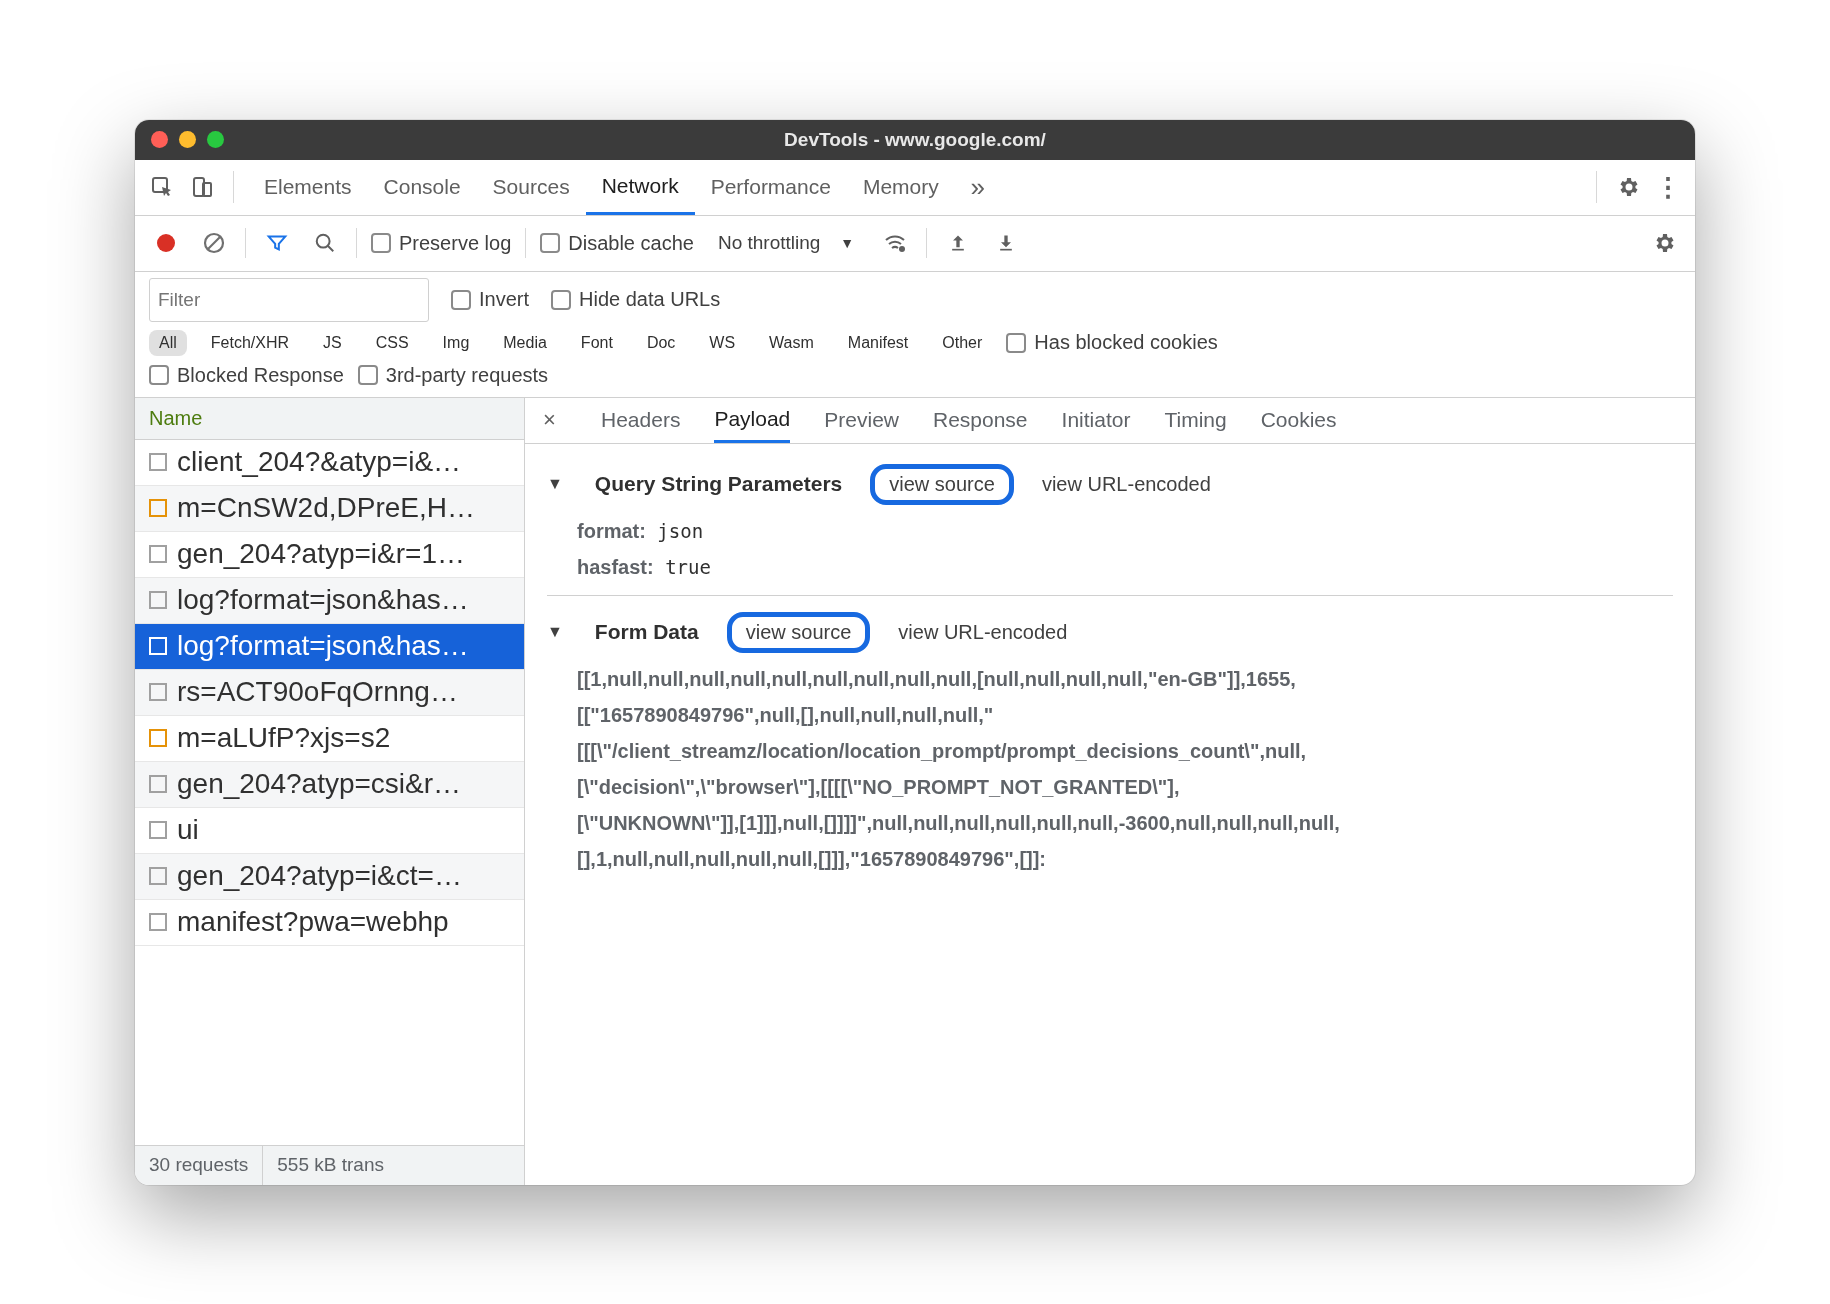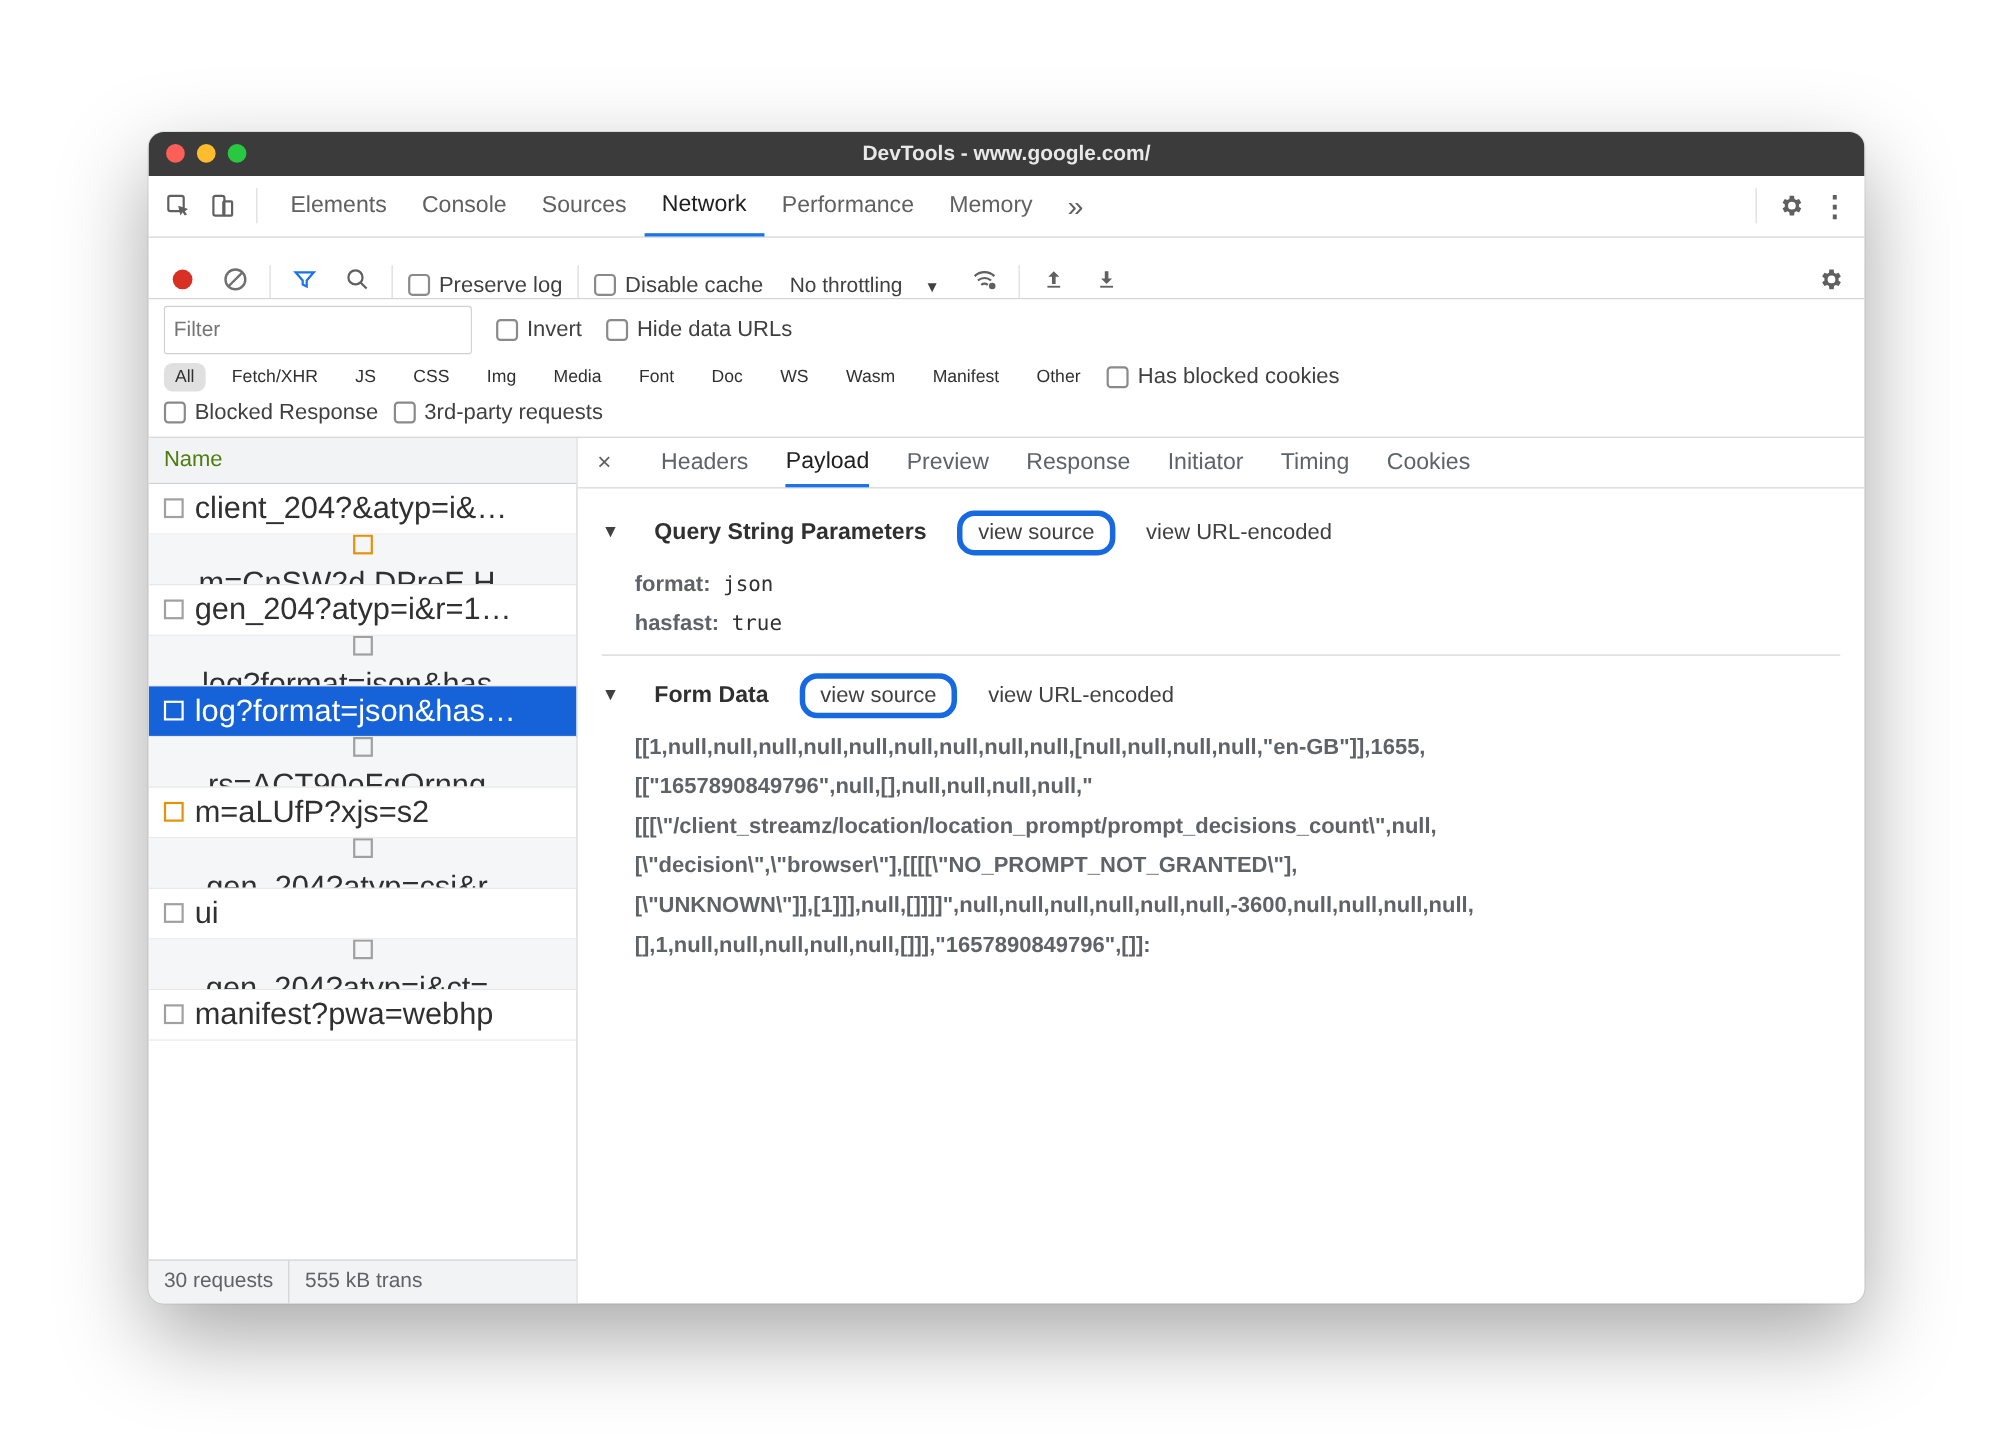--- a/index.html
+++ b/index.html
@@ -43,21 +43,21 @@
     padding: 0 10px;
     gap: 6px;
   }
   .tabs .sep { width:1px; height:32px; background:#d8d8d8; margin:0 8px;}
   .tab-item { padding: 0 16px; height:100%; display:flex; align-items:center; color:#606060; cursor:pointer; white-space:nowrap; font-size:21px;}
   .tab-item.active { color:#202020; border-bottom: 3px solid #1a73e8; font-weight:500;}
   .icon-btn { width:34px; height:34px; display:flex; align-items:center; justify-content:center; cursor:pointer; color:#606060;}
   .spacer{flex:1}
   .toolbar2 {
     height: 56px;
-    display:flex; align-items:flex-end;
+    display:flex; align-items:center;
     padding: 0 14px;
     gap: 14px;
     border-bottom:1px solid #d0d0d0;
   }
   .rec { width:18px;height:18px;border-radius:50%;background:#d93025;}
   .chk { display:inline-flex; align-items:center; gap:8px; color:#404040; font-size:20px;}
   .chk-box { width:20px;height:20px;border:2px solid #8a8a8a;border-radius:4px;}
   .throttle { display:flex; align-items:center; gap:20px; color:#404040; padding:0 10px;}
   .filter-row {
     display:flex; flex-direction:column;
@@ -68,21 +68,21 @@
   .filter-top{display:flex; align-items:center; gap:22px;}
   .filter-input { width:280px; height:44px; border:1px solid #d0d0d0; border-radius:3px; padding:0 8px; font-size:19px;}
   .chips { display:flex; gap:14px; align-items:center; flex-wrap:wrap;}
   .chip { padding:4px 10px; border-radius:8px; cursor:pointer; color:#303030; font-size:16px;}
   .chip.active { background:#e0e0e0;}
   .main { flex:1; display:flex; overflow:hidden;}
   .sidebar { width:390px; border-right:1px solid #d0d0d0; display:flex; flex-direction:column;}
   .col-header { height:42px; display:flex; align-items:center; padding:0 14px; background:#f1f3f4; border-bottom:1px solid #d0d0d0; color:#4d7c0f; font-size:20px;}
   .req-list{ flex:1; overflow:hidden;}
   .row { height:46px; display:flex; align-items:center; gap:10px; padding:0 14px; border-bottom:1px solid #e7e7e7; cursor:pointer; white-space:nowrap; overflow:hidden; text-overflow:ellipsis; font-size:28px; color:#303030;}
-  .row.alt{background:#f5f6f7;flex-direction:column;}
+  .row.alt{background:#f5f6f7;}
   .row.sel{ background:#1662d9; color:#fff;}
   .row .ficon{ width:18px;height:18px; flex:none; border:2px solid #a0a0a0;}
   .row .ficon.js{ border-color:#e59208;}
   .row.sel .ficon{border-color:#fff;}
   .row span{overflow:hidden; text-overflow:ellipsis;}
   .status-bar{ height:40px; border-top:1px solid #d0d0d0; display:flex; align-items:center; background:#f1f3f4; font-size:19px; color:#5f6368;}
   .status-bar > div{ padding:0 14px; border-right:1px solid #d0d0d0; height:100%; display:flex; align-items:center;}
   .detail { flex:1; display:flex; flex-direction:column; overflow:hidden;}
   .detail-tabs{ height:46px; display:flex; align-items:center; gap:34px; padding:0 18px; border-bottom:1px solid #d0d0d0;}
   .detail-tabs .dtab{ color:#5f6368; cursor:pointer; height:100%; display:flex; align-items:center; font-size:21px;}

